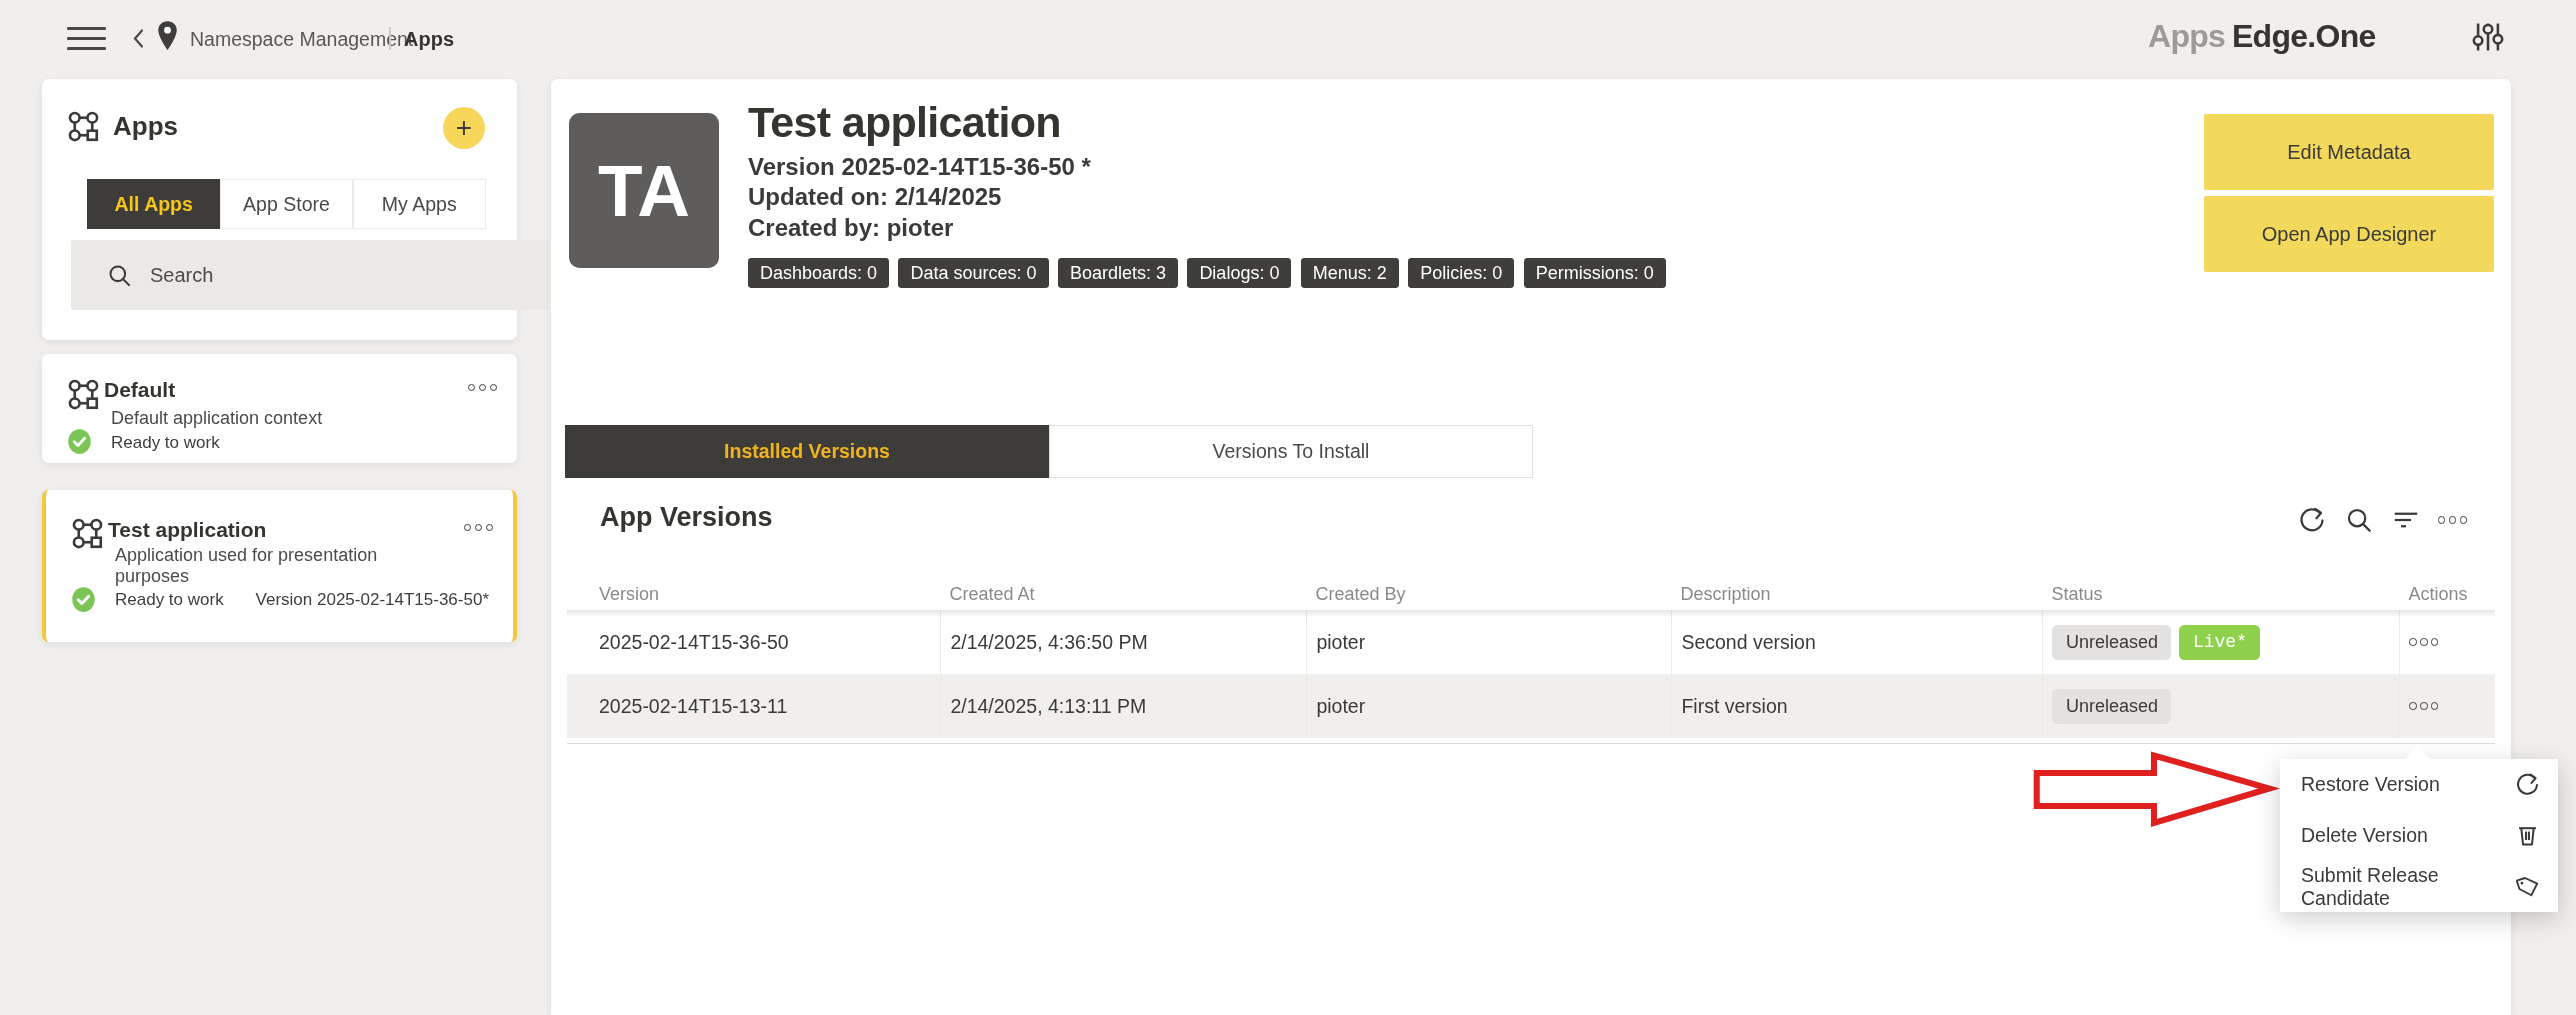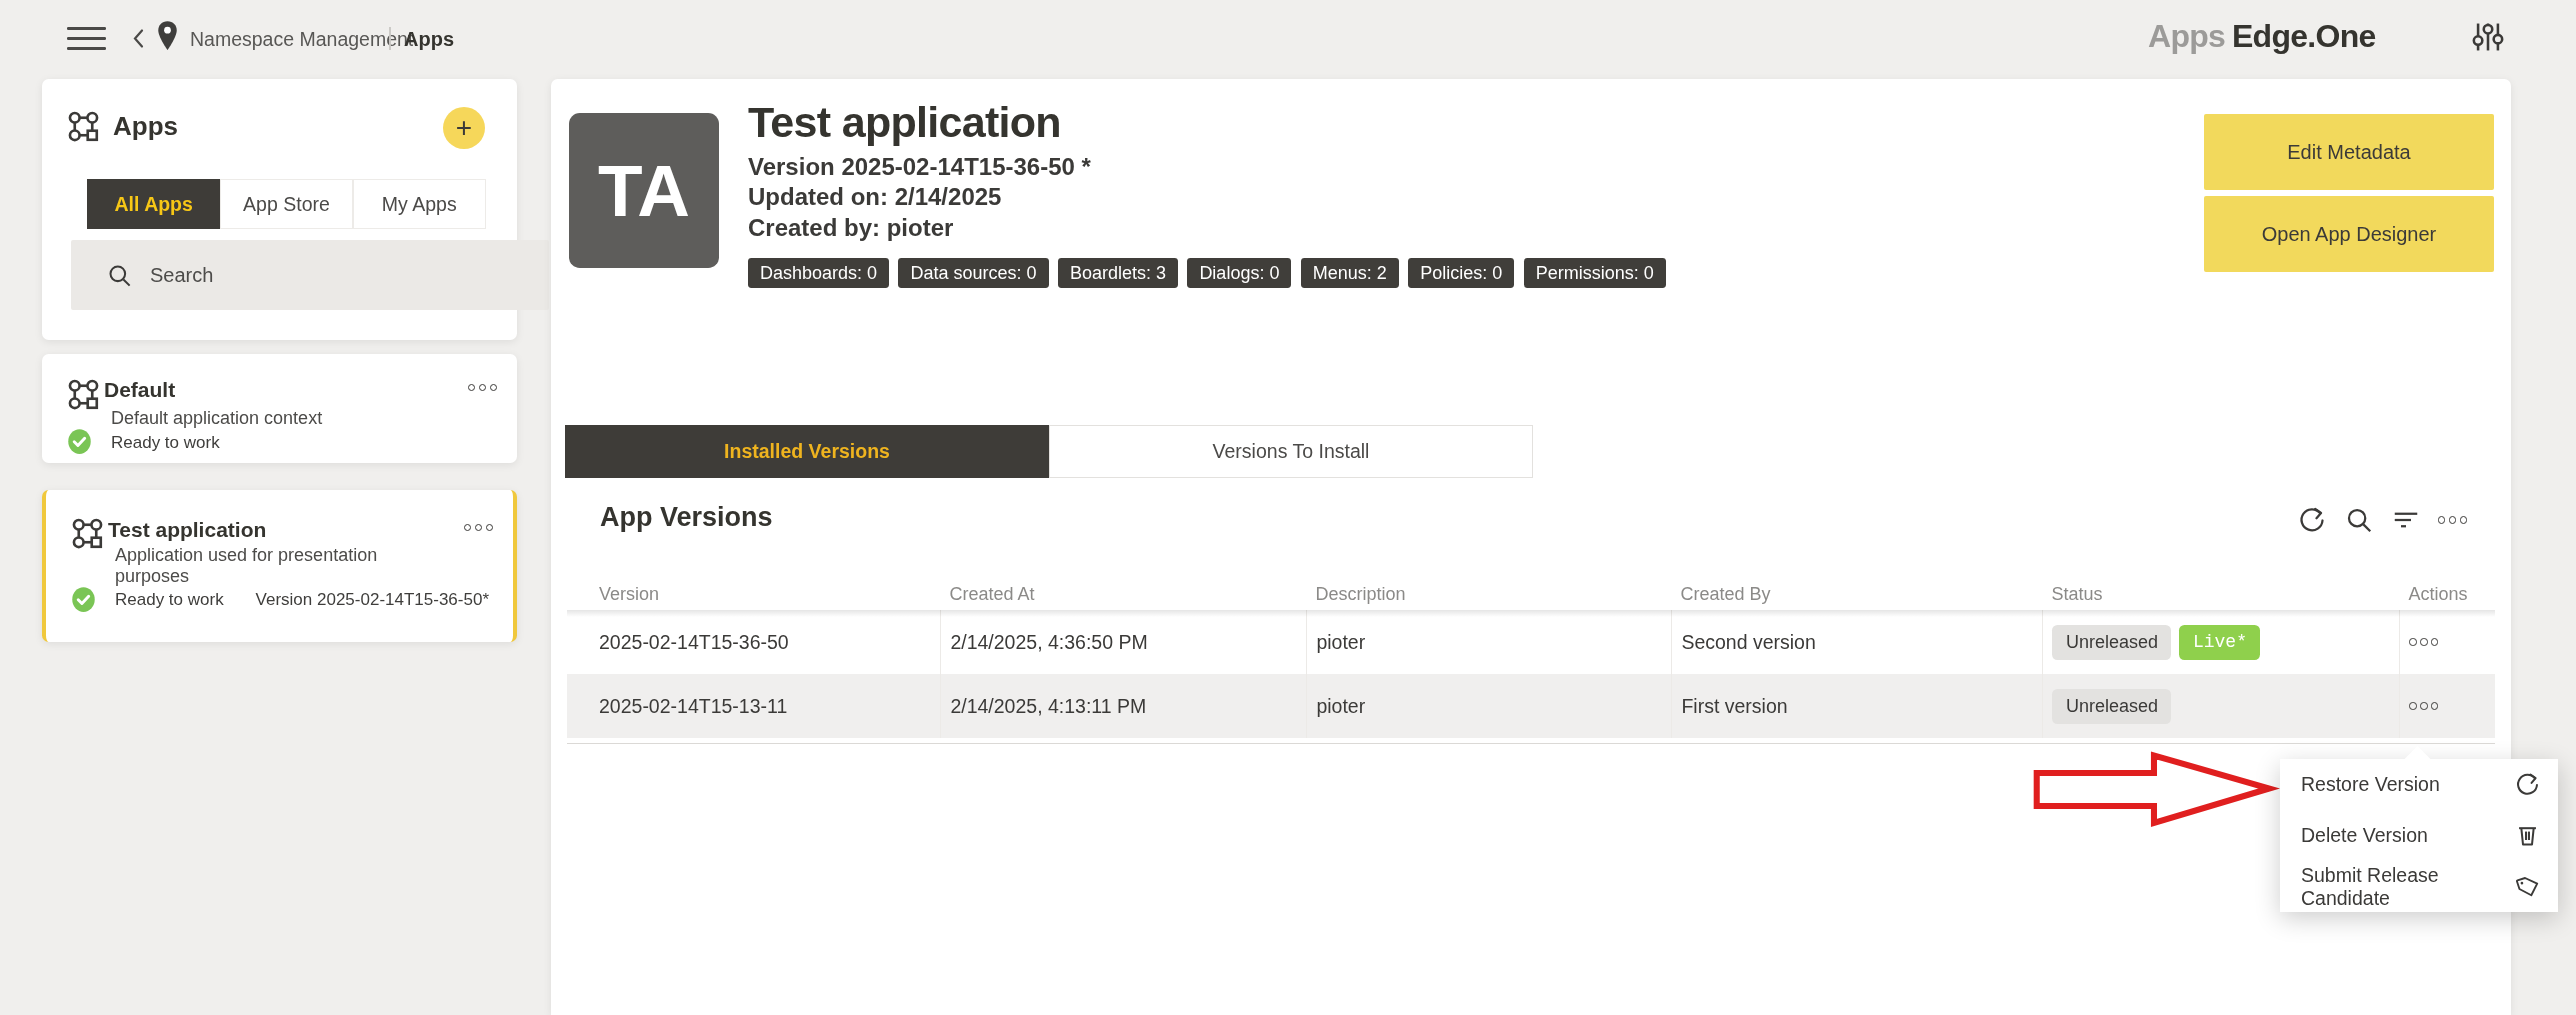--- a/index.html
+++ b/index.html
@@ -306,22 +306,22 @@
           <i></i>
           <i></i>
           <i></i>
         </div>
     </div>
 
     <div class="abs vtable">
       <div class="trow thead">
         <div class="th">Version</div>
         <div class="th">Created At</div>
+        <div class="th">Created By</div>
         <div class="th">Description</div>
-        <div class="th">Created By</div>
         <div class="th">Status</div>
         <div class="th">Actions</div>
       </div>
       <div class="tbody-shadow"></div>
 
       <div class="trow tr">
         <div class="td">2025-02-14T15-36-50</div>
         <div class="td">2/14/2025, 4:36:50 PM</div>
         <div class="td">pioter</div>
         <div class="td">Second version</div>

